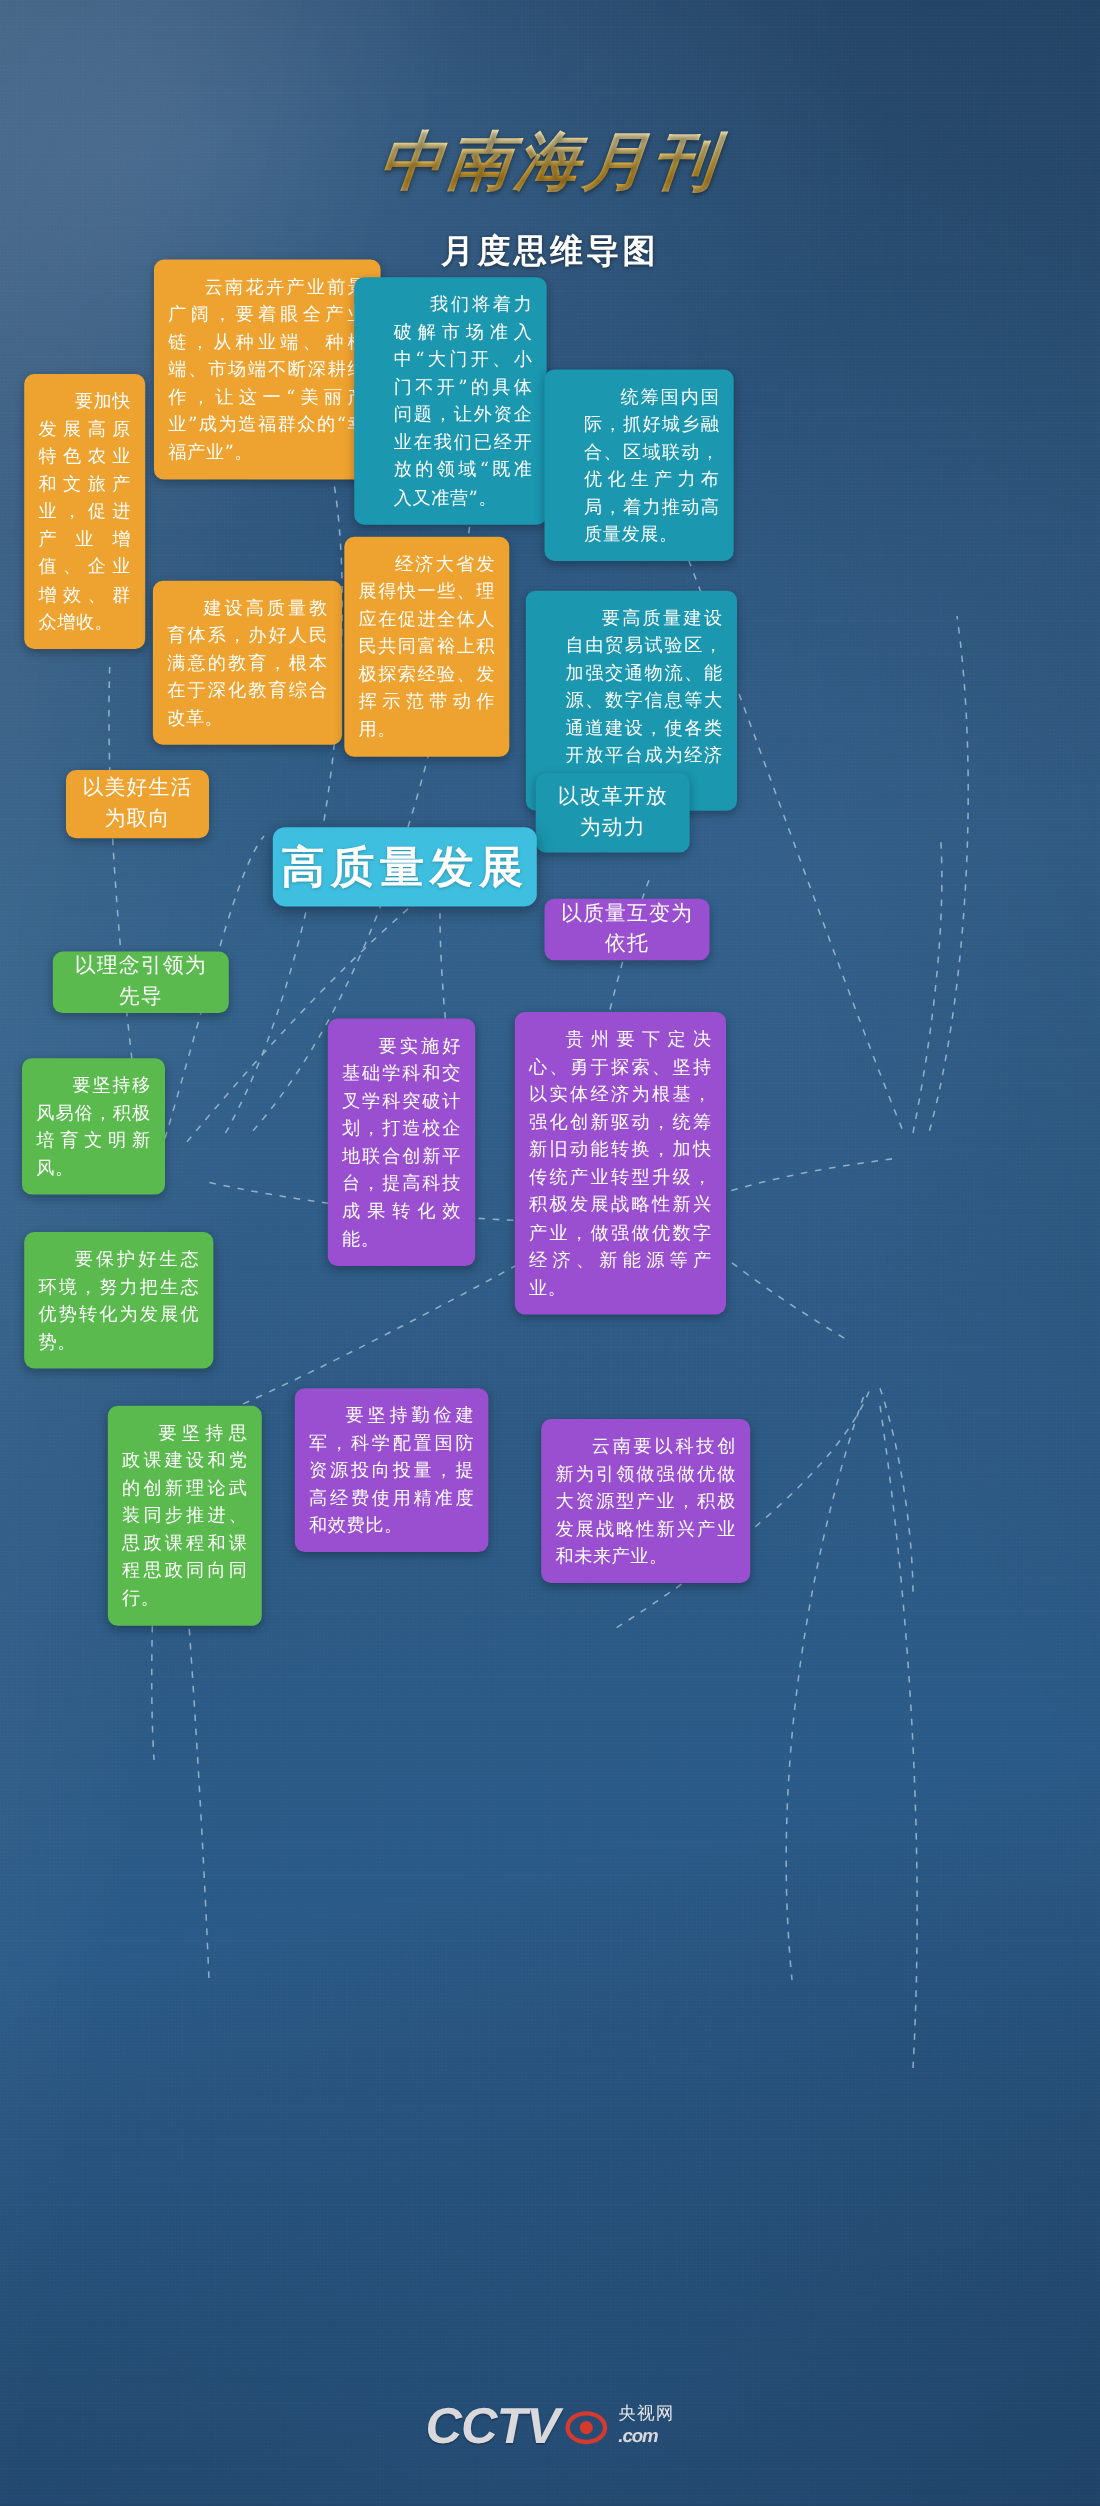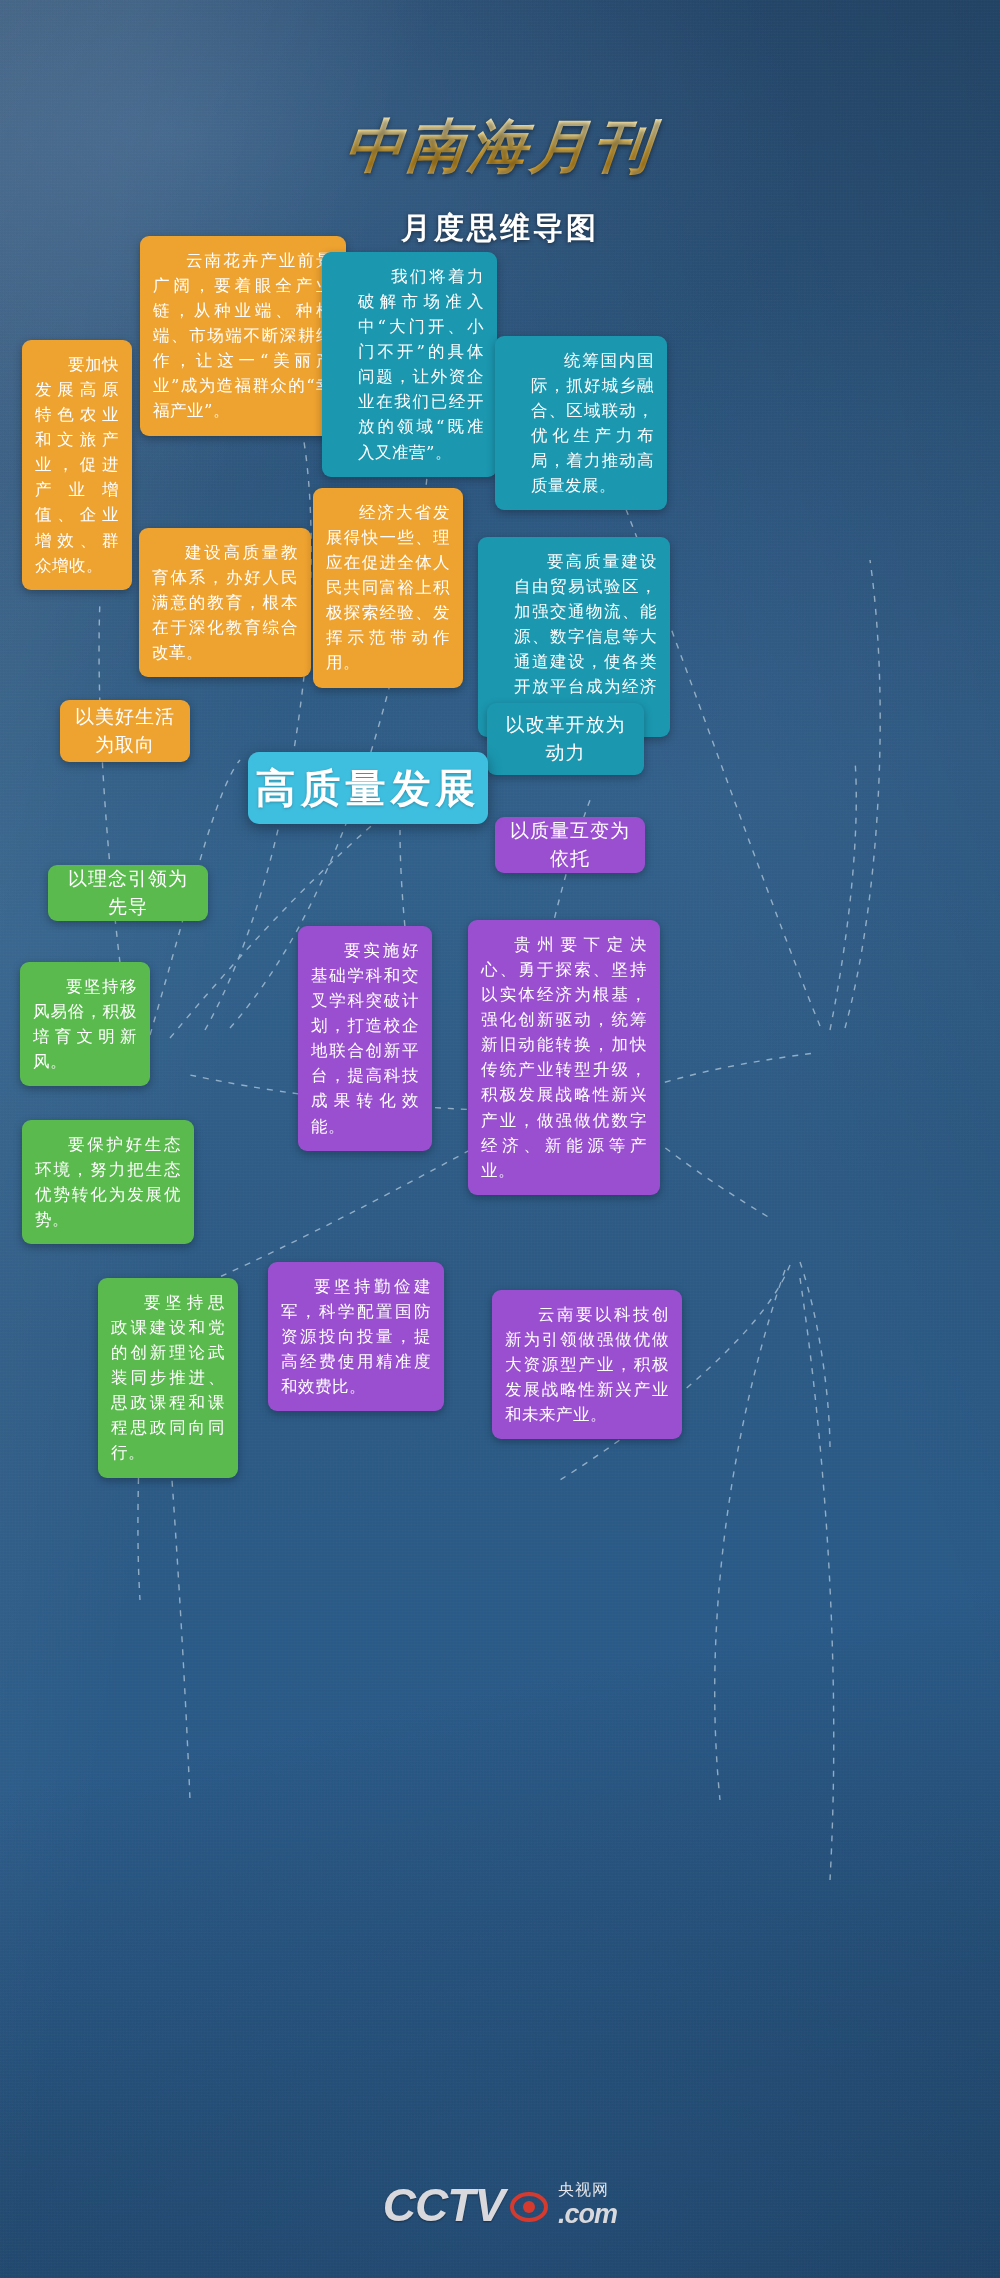--- a/index.html
+++ b/index.html
@@ -172,21 +172,21 @@
     font-family: "Liberation Sans", sans-serif;
     font-size: 16px;
     color: #e6e6ea;
     letter-spacing: 1px;
     margin-bottom: 3px;
   }
   .logo-com {
     font-family: "Liberation Sans", sans-serif;
     font-weight: bold;
     font-style: italic;
-    font-size: 27px;
+    font-size: 17px;
     color: #d9d9dd;
     letter-spacing: -1px;
   }
 </style>
 </head>
 <body>
 
 <div id="poster">
 
   <div class="header">
@@ -252,21 +252,21 @@
   </div>
 
   <div class="node teal" style="left:478px; top:537px; width:192px;">
     <span>要高质量建设自由贸易试验区，加强交通物流、能源、数字信息等大通道建设，使各类开放平台成为经济发展的增长点。</span>
   </div>
 
   <div class="node orange small" style="left:60px; top:700px; width:130px; height:62px;">
     <span>以美好生活为取向</span>
   </div>
 
-  <div class="node teal small" style="left:487px; top:703px; width:157px; height:72px;">
+  <div class="node teal small" style="left:487px; top:703px; width:140px; height:72px;">
     <span>以改革开放为动力</span>
   </div>
 
   <div class="node purple small" style="left:495px; top:817px; width:150px; height:56px;">
     <span>以质量互变为依托</span>
   </div>
 
   <div class="node green small" style="left:48px; top:865px; width:160px; height:56px;">
     <span>以理念引领为先导</span>
   </div>

